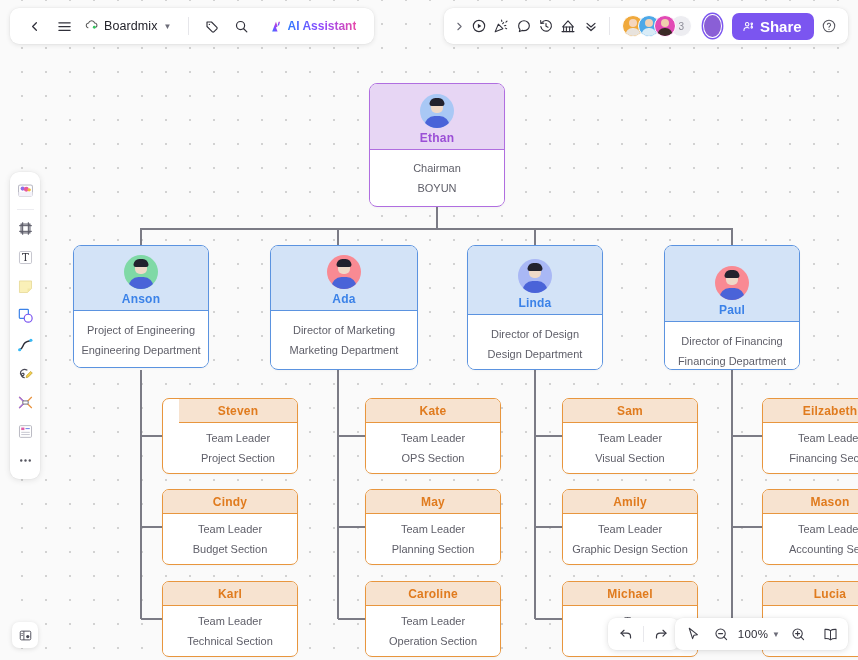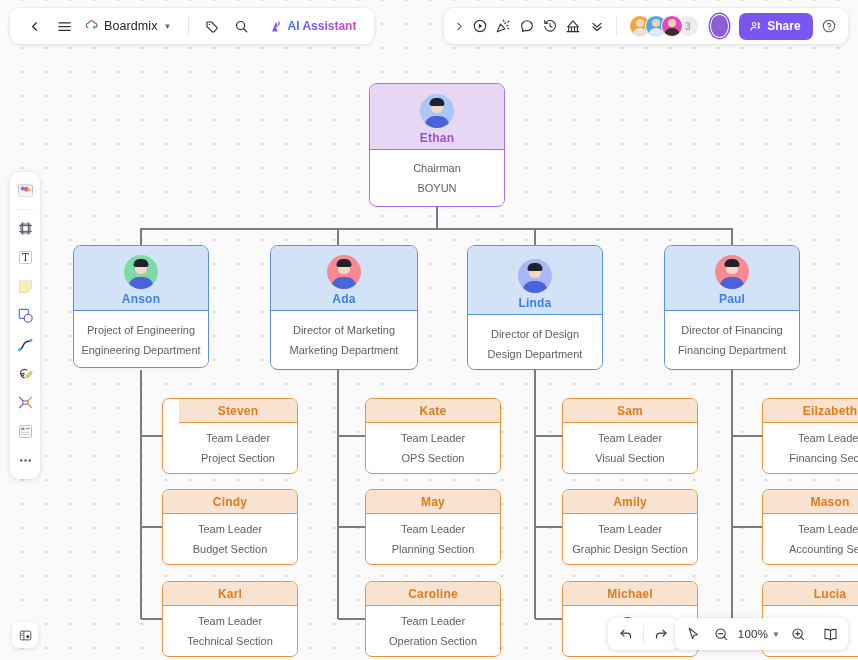--- a/index.html
+++ b/index.html
@@ -79,21 +79,21 @@
   .av-self {
     width: 24px; height: 24px; border-radius: 50%;
     margin-left: 10px; overflow: hidden; position: relative; cursor: pointer;
     border: 1.6px solid #fff; box-shadow: 0 0 0 1.4px #7b55f0;
   }
 
   .share-btn {
     display: flex; align-items: center; gap: 5px;
     height: 27px; padding: 0 12px 0 10px; margin-left: 9px;
     background: #7b55f0; color: #fff; border-radius: 7px;
-    font-size: 12px; font-weight: bold; cursor: pointer;
+    font-size: 15px; font-weight: bold; cursor: pointer;
   }
 
   
   .rail {
     position: absolute; left: 10px; top: 172px; width: 30px;
     background: #fff; border-radius: 9px;
     box-shadow: 0 1px 6px rgba(0,0,0,.11), 0 0 0 .5px rgba(0,0,0,.03);
     padding: 5px 0; display: flex; flex-direction: column; align-items: center;
     gap: 2px; z-index: 40;
   }
@@ -265,21 +265,21 @@
             <span class="b" style="background:#4a63d8"></span>
           </div>
           <div class="name">Linda</div>
         </div>
         <div class="body-sec" style="height: 57.2px;">
           <div class="line">Director of Design</div>
           <div class="line">Design Department</div>
         </div>
       </div>
       <div class="node dir" style="left: 664px; top: 245px; width: 136px; height: 125px;">
-        <div class="head-sec" style="height: 65px;">
+        <div class="head-sec" style="height: 76px;">
           <div class="nav" style="background: rgb(249, 138, 147);">
             <span class="h"></span>
             <span class="hair"></span>
             <span class="b" style="background:#4a63d8"></span>
           </div>
           <div class="name">Paul</div>
         </div>
         <div class="body-sec" style="height: 57.2px;">
           <div class="line">Director of Financing</div>
           <div class="line">Financing Department</div>

